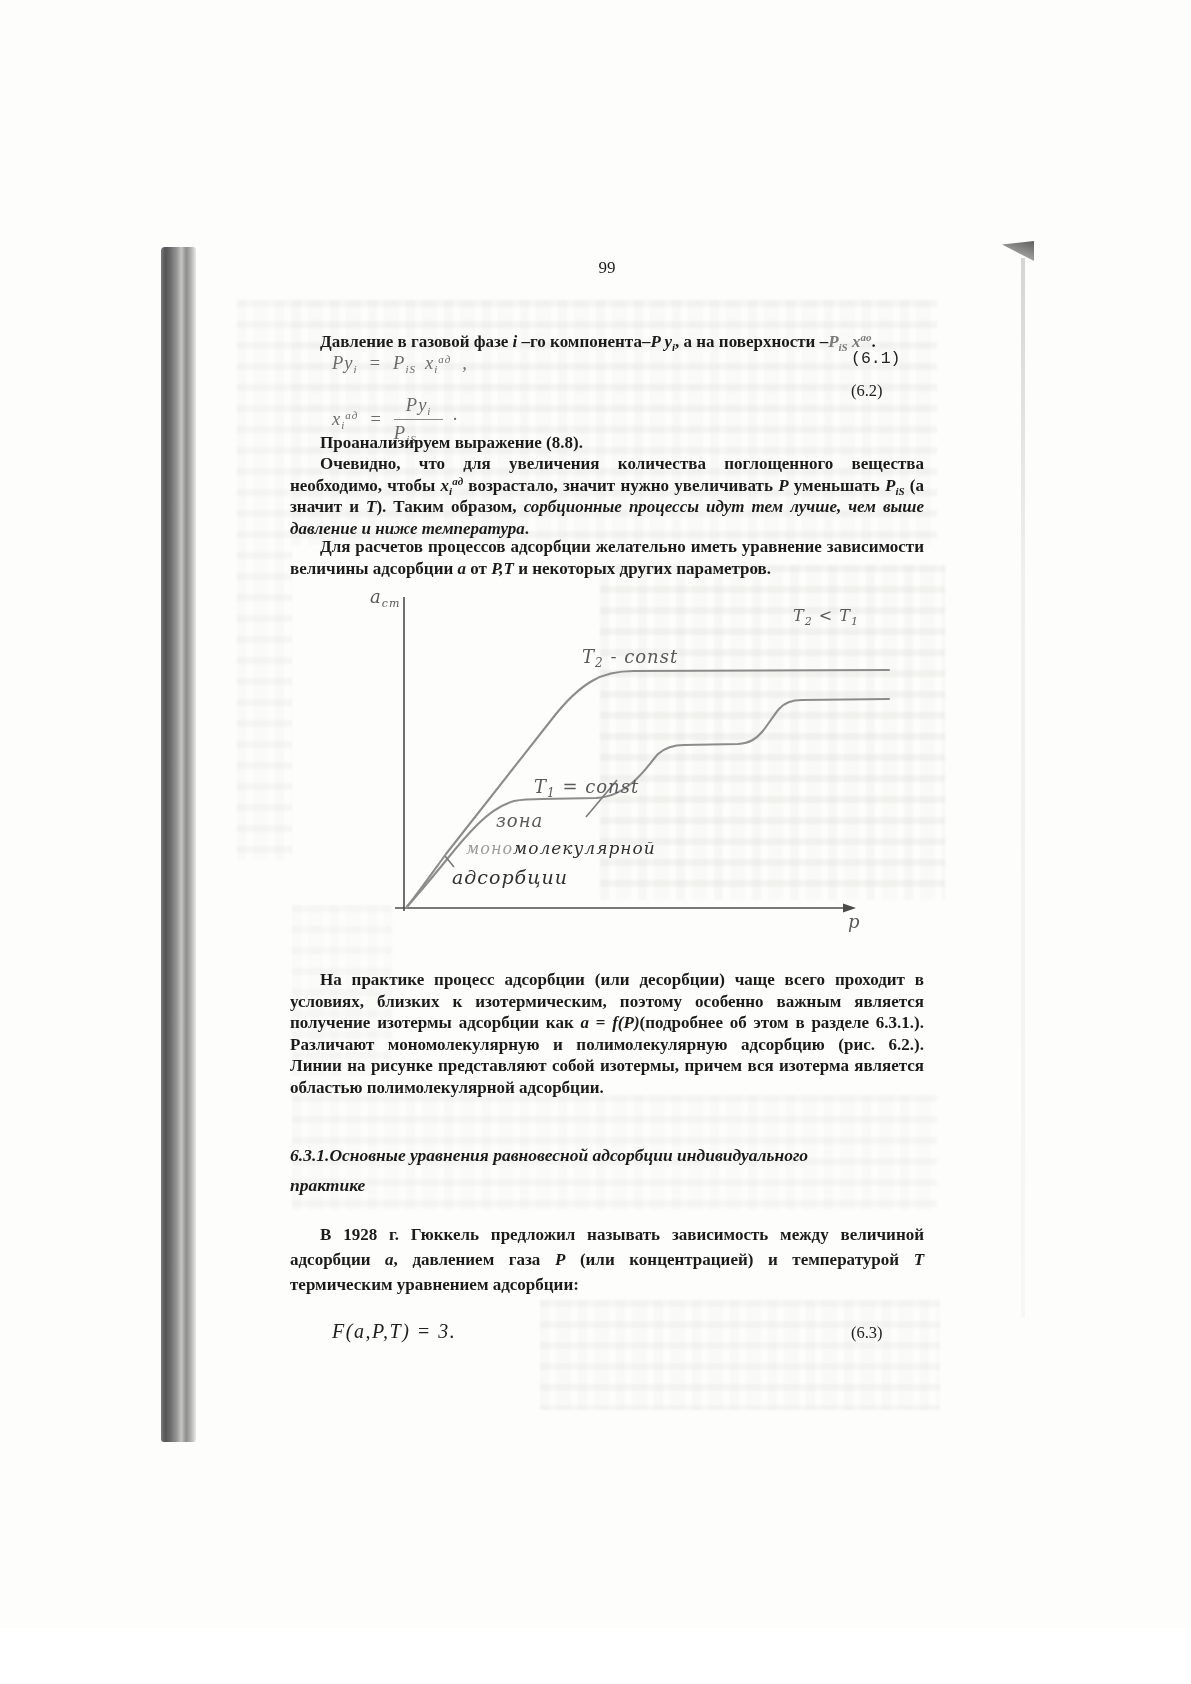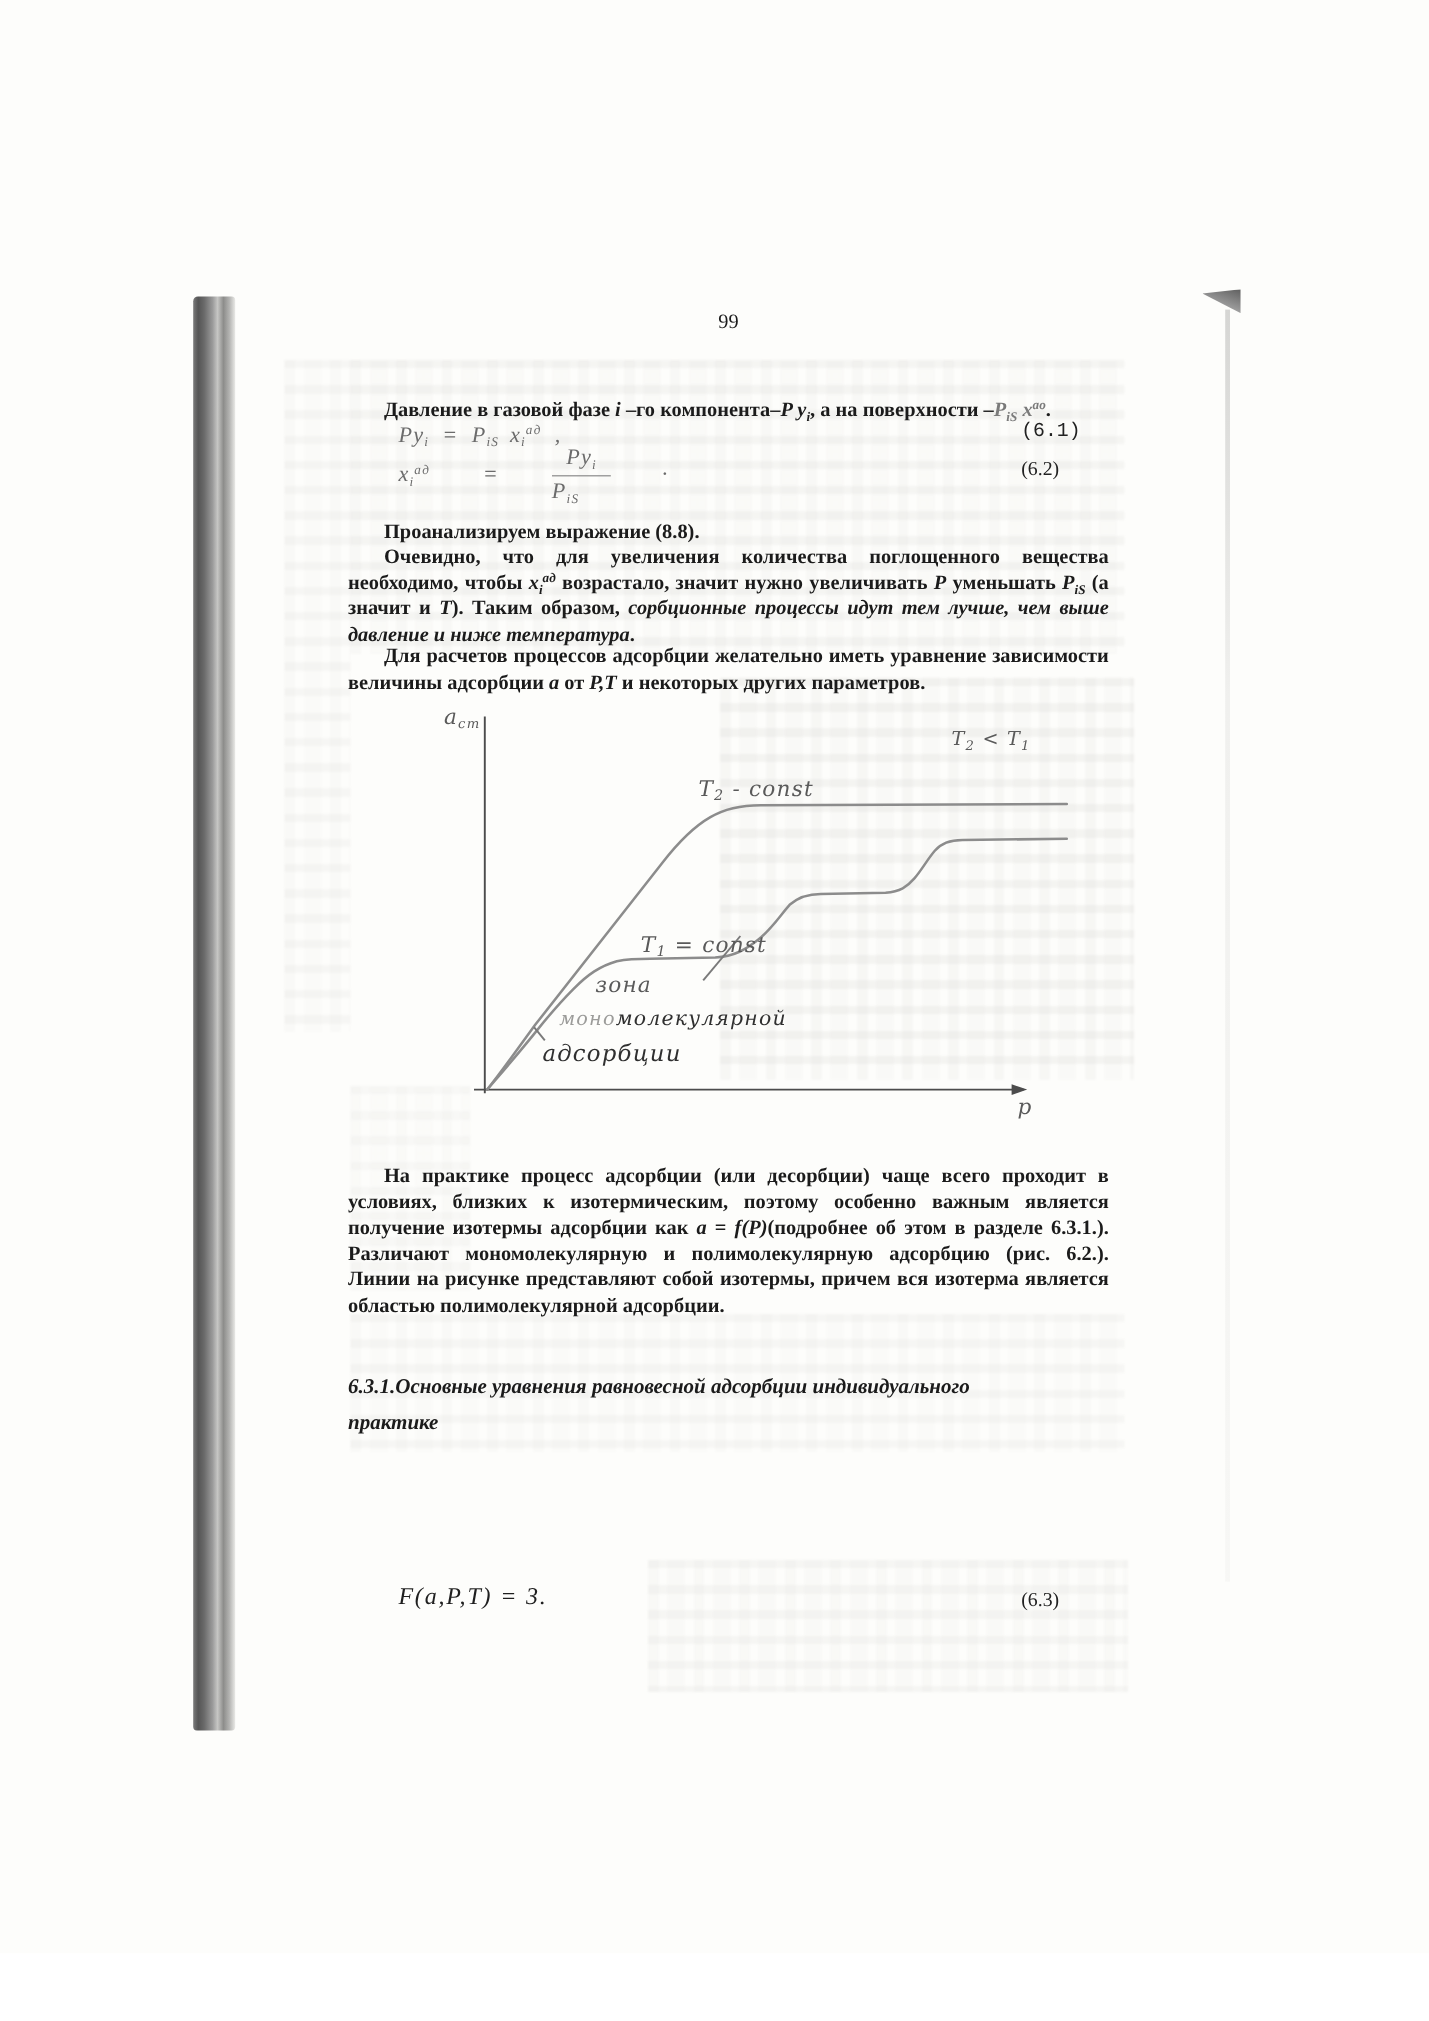--- a/index.html
+++ b/index.html
@@ -69,21 +69,21 @@
   <div class="bleed" style="left:292px;top:1095px;width:645px;height:115px;opacity:.30;"></div>
   <div class="bleed" style="left:540px;top:1300px;width:400px;height:110px;opacity:.33;"></div>
 
   <div class="pagenum">99</div>
 
   <p class="body-text indent" style="top:331px;"><span>Давление в газовой фазе </span><i>i</i><span> –го компонента–</span><i><span>P y</span><sub>i</sub></i><span>, а на поверхности –</span><i class="faded"><span>P</span><sub>iS</sub><span> x</span><sup>ао</sup></i><span>.</span></p>
 
   <div class="eq" style="left:332px;top:353px;"><span>Py</span><sub>i</sub><span class="sp">=</span><span>P</span><sub>iS</sub><span class="gap">x</span><sub>i</sub><sup>ад</sup><span class="sp">,</span></div>
   <div class="eqnum" style="left:851px;top:349px;font-family:Liberation Mono, monospace;">(6.1)</div>
 
-  <div class="eq eq62" style="left:332px;top:372px;gap:33px;">
+  <div class="eq eq62" style="left:332px;top:395px;">
     <span><span>x</span><sub>i</sub><sup>ад</sup></span>
     <span class="sp">=</span>
     <span class="frac">
       <span class="num"><span>Py</span><sub>i</sub></span>
       <span class="den"><span>P</span><sub>iS</sub></span>
     </span>
     <span class="gap">·</span>
   </div>
   <div class="eqnum" style="left:851px;top:381px;">(6.2)</div>
 
@@ -115,17 +115,18 @@
     <text x="466" y="854" font-size="16"><tspan class="hw hw-light">моно</tspan><tspan class="hw hw-dark" font-size="17">молекулярной</tspan></text>
     <text class="hw hw-dark" x="452" y="884" font-size="19">адсорбции</text>
     <text class="hw" x="848" y="928" font-size="18" fill="#444">p</text>
   </svg>
 
 
   <p class="body-text indent" style="top:969px;"><span>На практике процесс адсорбции (или десорбции) чаще всего проходит в условиях, близких к изотермическим, поэтому особенно важным является получение изотермы адсорбции как </span><i>a</i><span> = </span><i>f(P)</i><span>(подробнее об этом в разделе 6.3.1.). Различают мономолекулярную и полимолекулярную адсорбцию (рис. 6.2.). Линии на рисунке представляют собой изотермы, причем вся изотерма является областью полимолекулярной адсорбции.</span></p>
 
   <h3 class="heading" style="top:1140px;"><span>6.3.1.Основные уравнения равновесной адсорбции индивидуального</span><br><span>практике</span></h3>
 
+  <p class="body-text indent huckel" style="top:1222px;"><span>В 1928 г. Гюккель предложил называть зависимость между величиной адсорбции </span><i>a</i><span>, давлением газа </span><i>P</i><span> (или концентрацией) и температурой </span><i>T</i><span> термическим уравнением адсорбции:</span></p>
 
   <div class="eq eq3" style="left:332px;top:1320px;">F(a,P,T) = 3.</div>
   <div class="eqnum" style="left:851px;top:1323px;">(6.3)</div>
 
 </div>
 
 </body></html>

